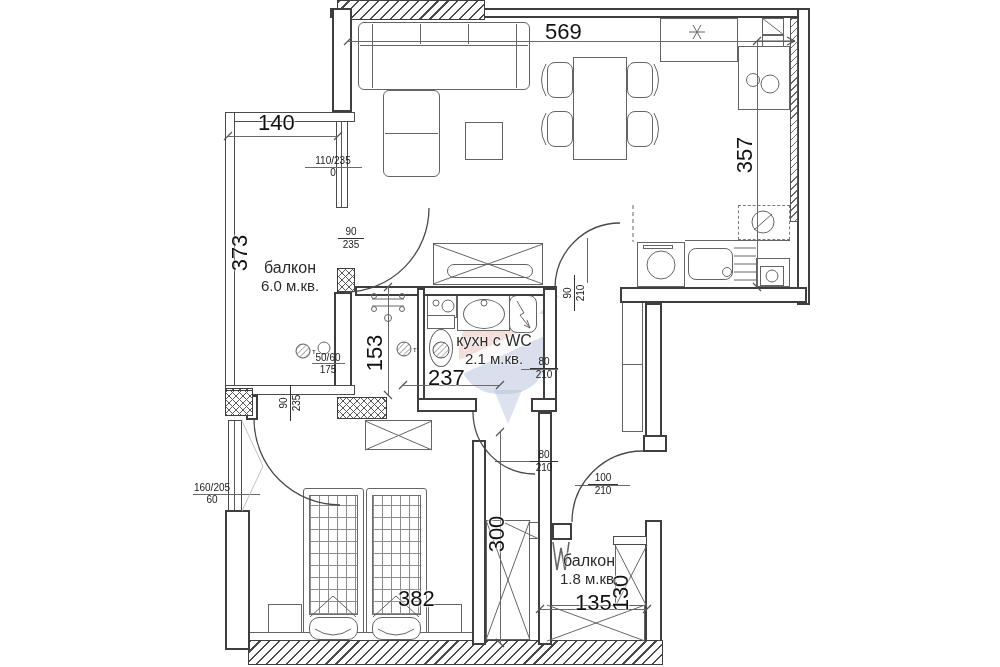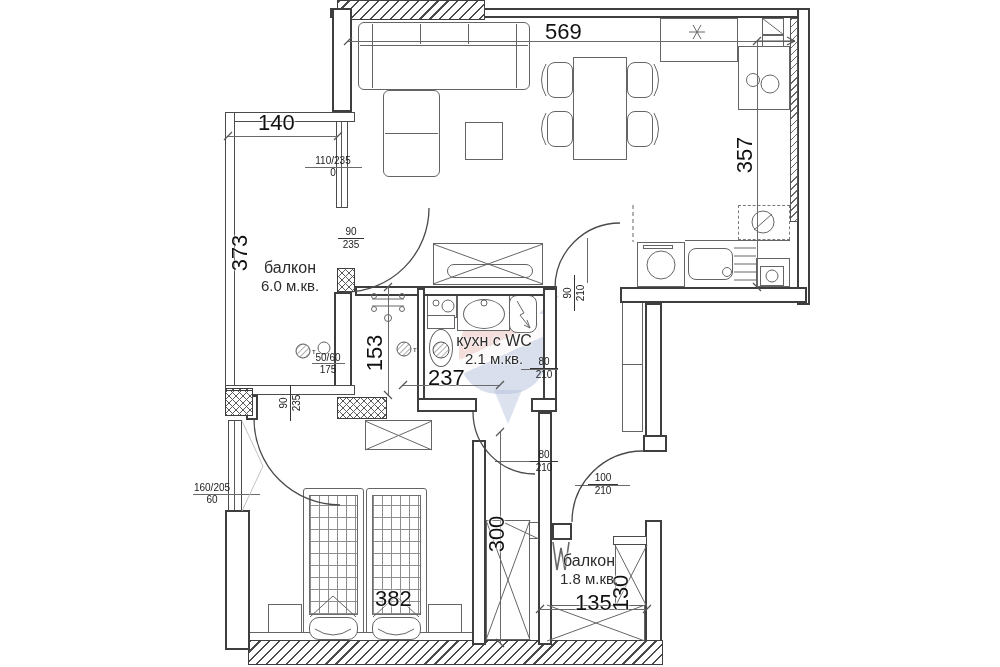--- a/index.html
+++ b/index.html
@@ -224,21 +224,21 @@
       <text x="413" y="352">т</text>
     </g>
   </svg>
 
   <div class="txt dim" style="left:545px;top:19px;">569</div>
   <div class="txt dim rot" style="left:723px;top:142px;width:44px;">357</div>
   <div class="txt dim" style="left:258px;top:110px;">140</div>
   <div class="txt dim rot" style="left:218px;top:240px;width:44px;">373</div>
   <div class="txt dim rot" style="left:353px;top:340px;width:44px;">153</div>
   <div class="txt dim" style="left:428px;top:365px;text-align:right;">237</div>
-  <div class="txt dim" style="left:375px;top:586px;">382</div>
+  <div class="txt dim" style="left:375px;top:586px;padding-left:23px;">382</div>
   <div class="txt dim rot" style="left:475px;top:521px;width:44px;">300</div>
   <div class="txt dim" style="left:575px;top:590px;">135</div>
   <div class="txt dim rot" style="left:599px;top:580px;width:44px;">130</div>
 
   <div class="txt room" style="left:253px;top:258px;width:74px;">
     <div>балкон</div>
     <div class="ar">6.0 м.кв.</div>
   </div>
   <div class="txt room" style="left:450px;top:331px;width:88px;">
     <div>кухн с WC</div>

